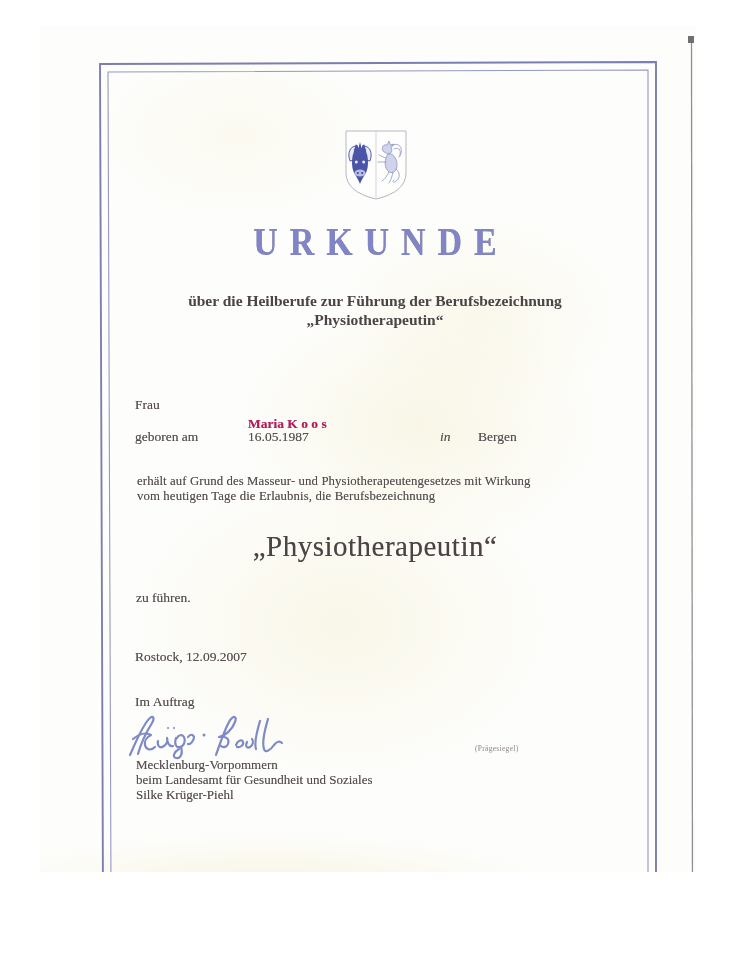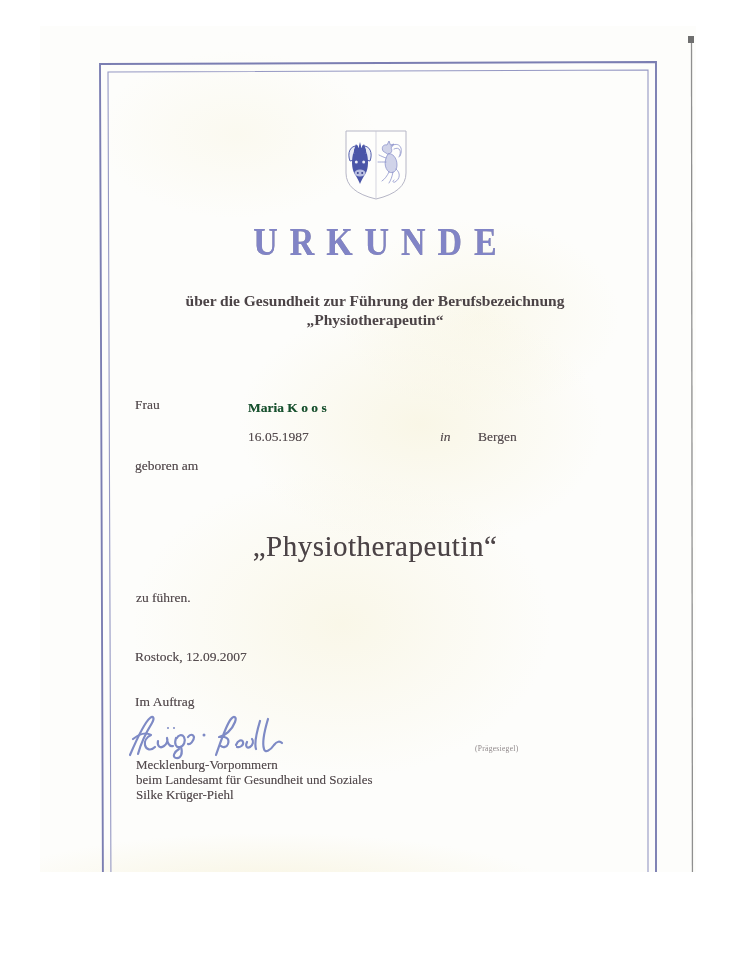--- a/index.html
+++ b/index.html
@@ -91,32 +91,36 @@
       <path d="M42,33 C39,33 36,33 34,33"></path>
       <path d="M45,43 C43,47 41,50 38,52"></path>
       <path d="M49,43 C48,48 47,51 45,54"></path>
       <path d="M52,40 C57,44 56,50 51,53 C49,54 48,52 50,51"></path>
     </g>
   </svg>
 
   <div class="txt t-title soft">URKUNDE</div>
 
   <div class="txt t-subtitle">
-    <div>über die Gesundheit zur Führung der Berufsbezeichnung</div>
+    <div>über die Heilberufe zur Führung der Berufsbezeichnung</div>
     <div>„Physiotherapeutin“</div>
   </div>
 
   <div class="txt t-field soft" style="left:135px;top:397px;">Frau</div>
-  <div class="txt t-field t-bold soft" style="left:248px;top:400px;color:#14532d;">Maria  K o o s</div>
+  <div class="txt t-field t-bold soft" style="left:248px;top:416px;color:#be185d;">Maria  K o o s</div>
 
-  <div class="txt t-field soft" style="left:135px;top:429px;margin-top:29px;">geboren am</div>
+  <div class="txt t-field soft" style="left:135px;top:429px;">geboren am</div>
   <div class="txt t-field soft" style="left:248px;top:429px;">16.05.1987</div>
   <div class="txt t-field soft" style="left:440px;top:429px;font-style:italic;">in</div>
   <div class="txt t-field soft" style="left:478px;top:429px;">Bergen</div>
 
+  <div class="txt t-body soft" style="left:137px;top:474px;width:420px;">
+    <div>erhält auf Grund des Masseur- und Physiotherapeutengesetzes mit Wirkung</div>
+    <div>vom heutigen Tage die Erlaubnis, die Berufsbezeichnung</div>
+  </div>
 
   <div class="txt t-profession soft">„Physiotherapeutin“</div>
 
   <div class="txt t-field soft" style="left:136px;top:590px;">zu führen.</div>
 
   <div class="txt t-field soft" style="left:135px;top:649px;">Rostock, 12.09.2007</div>
 
   <div class="txt t-field soft" style="left:135px;top:694px;text-align:right;">Im Auftrag</div>
 
   <svg class="sig" viewBox="0 0 178 52" fill="none" stroke="#7e8ac5" stroke-width="2.2" stroke-linecap="round" stroke-linejoin="round">

